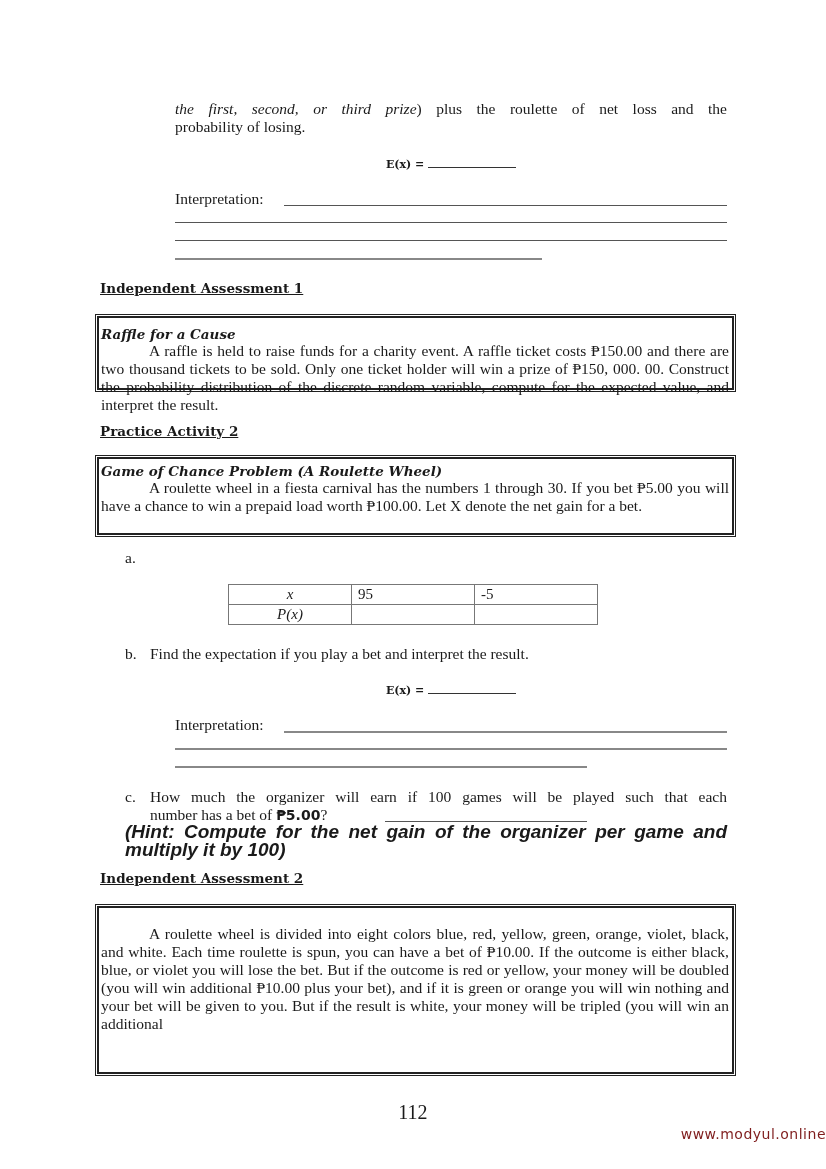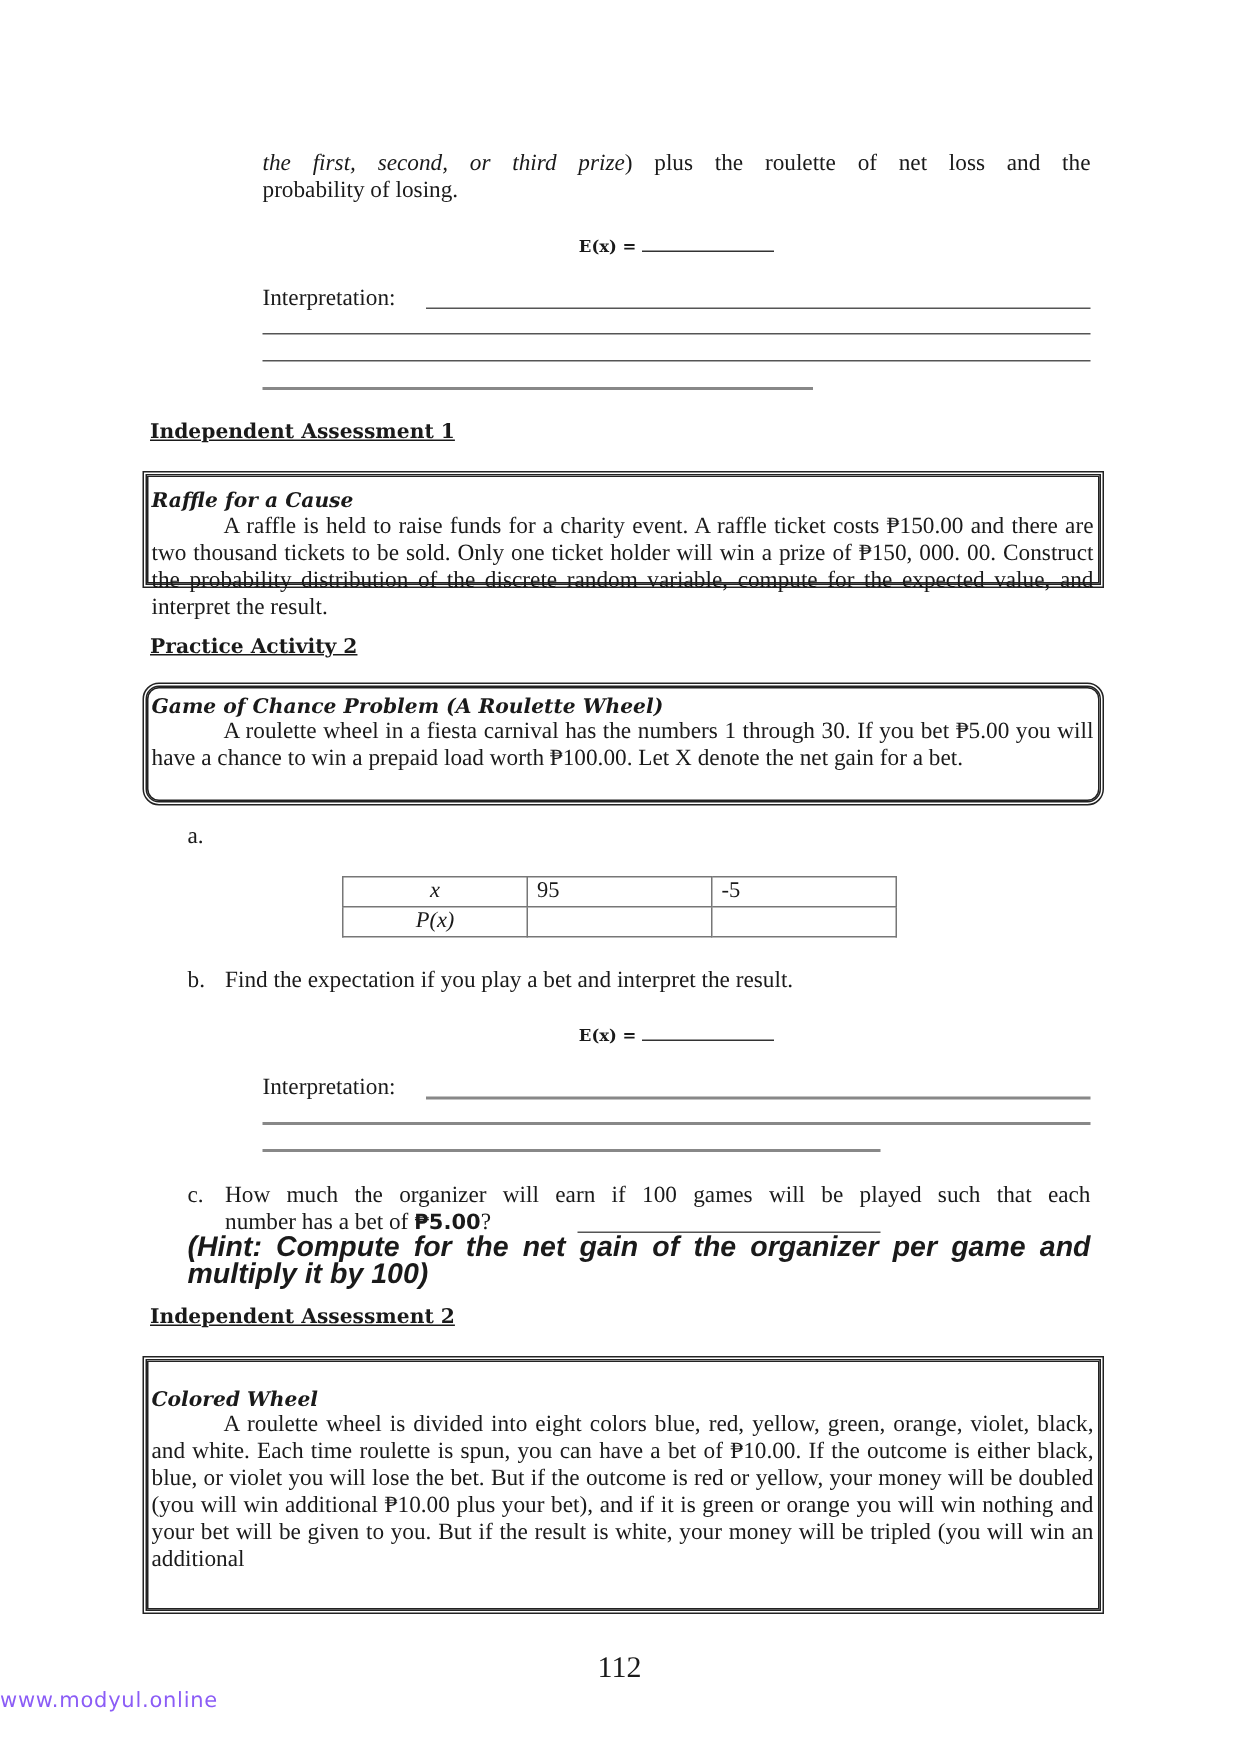--- a/index.html
+++ b/index.html
@@ -17,21 +17,21 @@
   .line { position: absolute; height: 0; border-top: 1px solid #555; }
   .box { position: absolute; border: 3px double #222; box-shadow: inset 0 0 0 1px #222; box-sizing: border-box; }
   .box-inner { position: absolute; }
   .indent { display: inline-block; width: 48px; }
   table.prob { position: absolute; border-collapse: collapse; font-family: "Liberation Serif", serif; font-size: 15px; }
   table.prob td { border: 1px solid #777; height: 19px; padding: 0 6px; }
   table.prob td.hdr { text-align: center; font-style: italic; width: 110px; }
   table.prob td.val { width: 110px; }
   .hint { font-family: Liberation Sans, sans-serif; font-weight: bold; font-style: italic; font-size: 19px; line-height: 18px; }
   .page-num { font-family: "Liberation Serif", serif; font-size: 20px; text-align: center; }
-  .watermark { font-family: "DejaVu Sans", sans-serif; font-size: 14px; color: #8b5cf6; text-align: left; letter-spacing: 0.5px; }
+  .watermark { font-family: "DejaVu Sans", sans-serif; font-size: 14px; color: #7f1d1d; text-align: right; letter-spacing: 0.5px; }
   .peso-bold { font-weight: bold; font-family: "DejaVu Sans", sans-serif; font-size: 14px; }
 </style>
 </head>
 <body>
 
 <div class="page">
 
   <div class="abs body-text justify" style="left:175px; top:100px; width:552px;">
     <div style="text-align:justify; text-align-last:justify;"><span class="italic">the first, second, or third prize</span><span>) plus the roulette of net loss and the</span></div>
     <div>probability of losing.</div>
@@ -51,21 +51,21 @@
 
   <div class="box" style="left:95px; top:314px; width:641px; height:78px;">
     <div class="box-inner" style="left:3px; top:9px; width:628px;">
       <div class="box-title">Raffle for a Cause</div>
       <div class="body-text" style="text-align:justify;"><span class="indent"></span><span>A raffle is held to raise funds for a charity event. A raffle ticket costs ₱150.00 and there are two thousand tickets to be sold. Only one ticket holder will win a prize of ₱150, 000. 00. Construct the probability distribution of the discrete random variable, compute for the expected value, and interpret the result.</span></div>
     </div>
   </div>
 
   <div class="abs heading" style="left:100px; top:423px;">Practice Activity 2</div>
 
-  <div class="box" style="left:95px; top:455px; width:641px; height:82px;border-radius:11px;">
+  <div class="box" style="left:95px; top:455px; width:641px; height:82px;">
     <div class="box-inner" style="left:3px; top:5px; width:628px;">
       <div class="box-title">Game of Chance Problem (A Roulette Wheel)</div>
       <div class="body-text" style="text-align:justify;"><span class="indent"></span><span>A roulette wheel in a fiesta carnival has the numbers 1 through 30.  If you bet ₱5.00 you will have a chance to win a prepaid load worth ₱100.00. Let X denote the net gain for a bet.</span></div>
     </div>
   </div>
 
   <div class="abs body-text" style="left:125px; top:549px;">a.</div>
 
   <table class="prob" style="left:228px; top:584px;">
     <tbody>
@@ -99,21 +99,20 @@
   <div class="abs body-text" style="left:150px; top:806px;">
     <span>number has a bet of </span><span class="peso-bold">₱5.00</span><span>?</span>
   </div>
   <div class="line" style="left:385px; top:821px; width:202px;"></div>
   <div class="abs hint" style="left:125px; top:823px; width:602px; text-align:justify;">(Hint: Compute for the net gain of the organizer per game and multiply it by 100)</div>
 
   <div class="abs heading" style="left:100px; top:870px;">Independent Assessment 2</div>
 
   <div class="box" style="left:95px; top:904px; width:641px; height:172px;">
     <div class="box-inner" style="left:3px; top:18px; width:628px;">
-      <div class="box-title">Colored Wheel</div>
       <div class="body-text" style="text-align:justify;"><span class="indent"></span><span>A roulette wheel is divided into eight colors blue, red, yellow, green, orange, violet, black, and white. Each time roulette is spun, you can have a bet of ₱10.00. If the outcome is either black, blue, or violet you will lose the bet.  But if the outcome is red or yellow, your money will be doubled (you will win additional ₱10.00 plus your bet), and if it is green or orange you will win nothing and your bet will be given to you. But if the result is white, your money will be tripled (you will win an additional</span></div>
     </div>
   </div>
 
   <div class="abs page-num" style="left:0; top:1101px; width:826px;">112</div>
   <div class="abs watermark" style="left:0; top:1126px; width:826px;">www.modyul.online</div>
 
 </div>
 
 </body></html>

